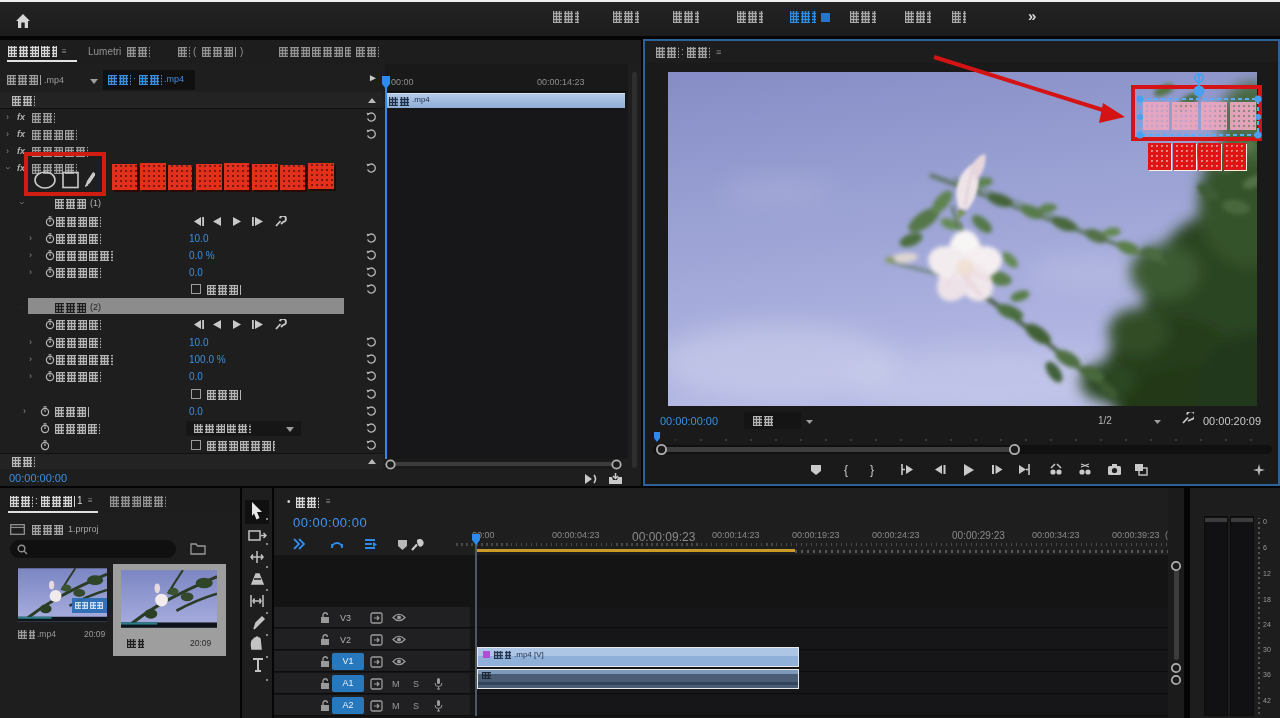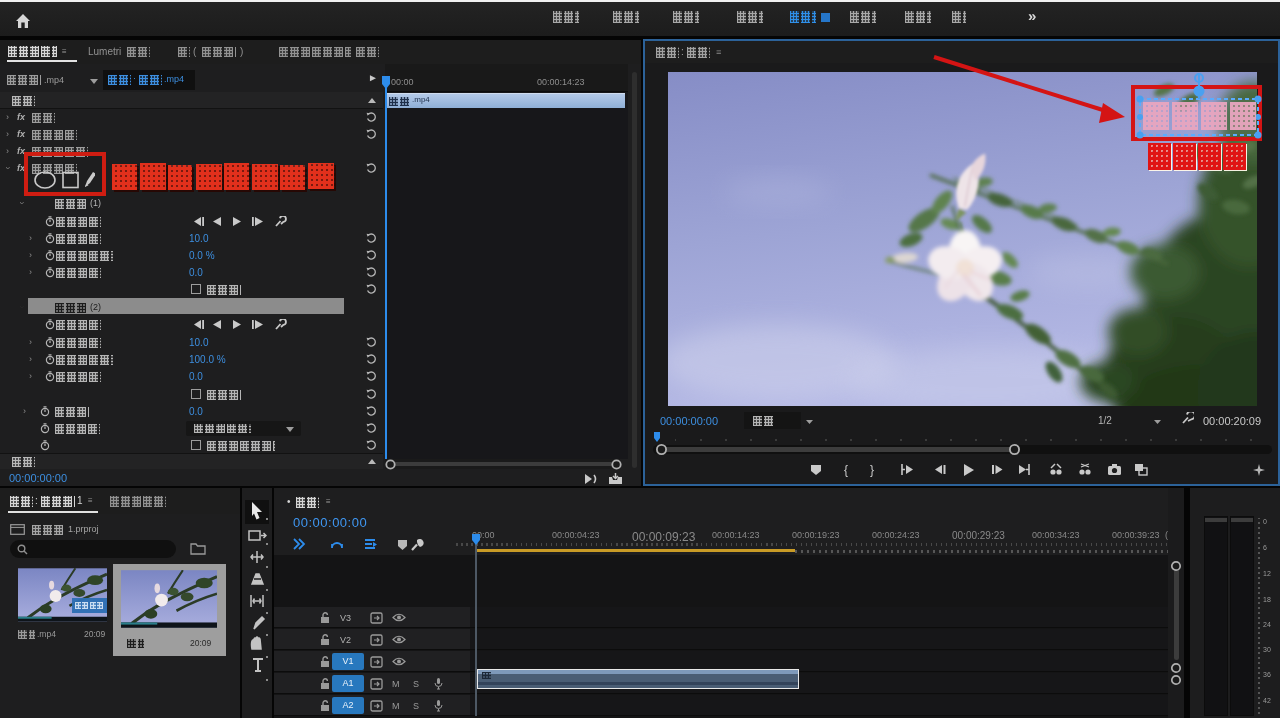--- a/index.html
+++ b/index.html
@@ -792,20 +792,26 @@
 <svg class="abs" style="left:96px;top:212px" width="13" height="12" viewBox="0 0 13 12">
 <rect x="1" y="1" width="11" height="10" rx="1.5" fill="none" stroke="#9a9a9a" stroke-width="1.3"></rect>
       <path d="M4 6 L9 6 M7 4 L9 6 L7 8" stroke="#9a9a9a" stroke-width="1.2" fill="none"></path>
     </svg>
 <span class="abs" style="left:118px;top:213px;color:#9a9a9a;font-size:9px">M</span>
 <span class="abs" style="left:139px;top:213px;color:#9a9a9a;font-size:9px">S</span>
 <svg class="abs" style="left:160px;top:211px" width="9" height="13" viewBox="0 0 9 13">
 <rect x="3" y="1" width="3" height="6" rx="1.5" fill="#9a9a9a"></rect>
       <path d="M1 6 a3.5 3.5 0 0 0 7 0 M4.5 10 L4.5 12 M3 12 L6 12" stroke="#9a9a9a" stroke-width="1" fill="none"></path>
     </svg>
+<div class="abs" style="left:203px;top:159px;width:322px;height:20px;border:1px solid #e8e8e8;
+background:linear-gradient(#adc6e6 0 45%,#8fb0d8 45% 100%);">
+<span class="abs" style="left:5px;top:3px;width:7px;height:7px;background:#b04fd4;"></span>
+<span class="z" style="--k:#25354f;position:absolute;left:16px;top:3px;width:17px;height:8px"></span>
+<span class="abs" style="left:36px;top:2px;color:#25354f;font-size:8px">.mp4 [V]</span>
+</div>
 <div class="abs" style="left:203px;top:181px;width:322px;height:20px;border:1px solid #e8e8e8;
 background:linear-gradient(#7e99ba 0 25%,#4a5d74 25% 100%);">
 <span class="z" style="--k:#1c2838;position:absolute;left:4px;top:2px;width:9px;height:7px"></span>
 <div class="abs" style="left:0;top:12px;width:320px;height:3px;background:#33435a;"></div>
 </div>
 <div class="abs" style="left:201px;top:47px;width:2px;height:181px;background:#4d5864;"></div>
 <svg class="abs" style="left:197px;top:46px" width="10" height="12" viewBox="0 0 10 12">
       <path d="M1 0 H9 V6 L5 11 L1 6 Z" fill="#2d8ceb"></path>
     </svg>
 <div class="abs" style="left:894px;top:0;width:16px;height:230px;background:#1b1b1c;"></div>

